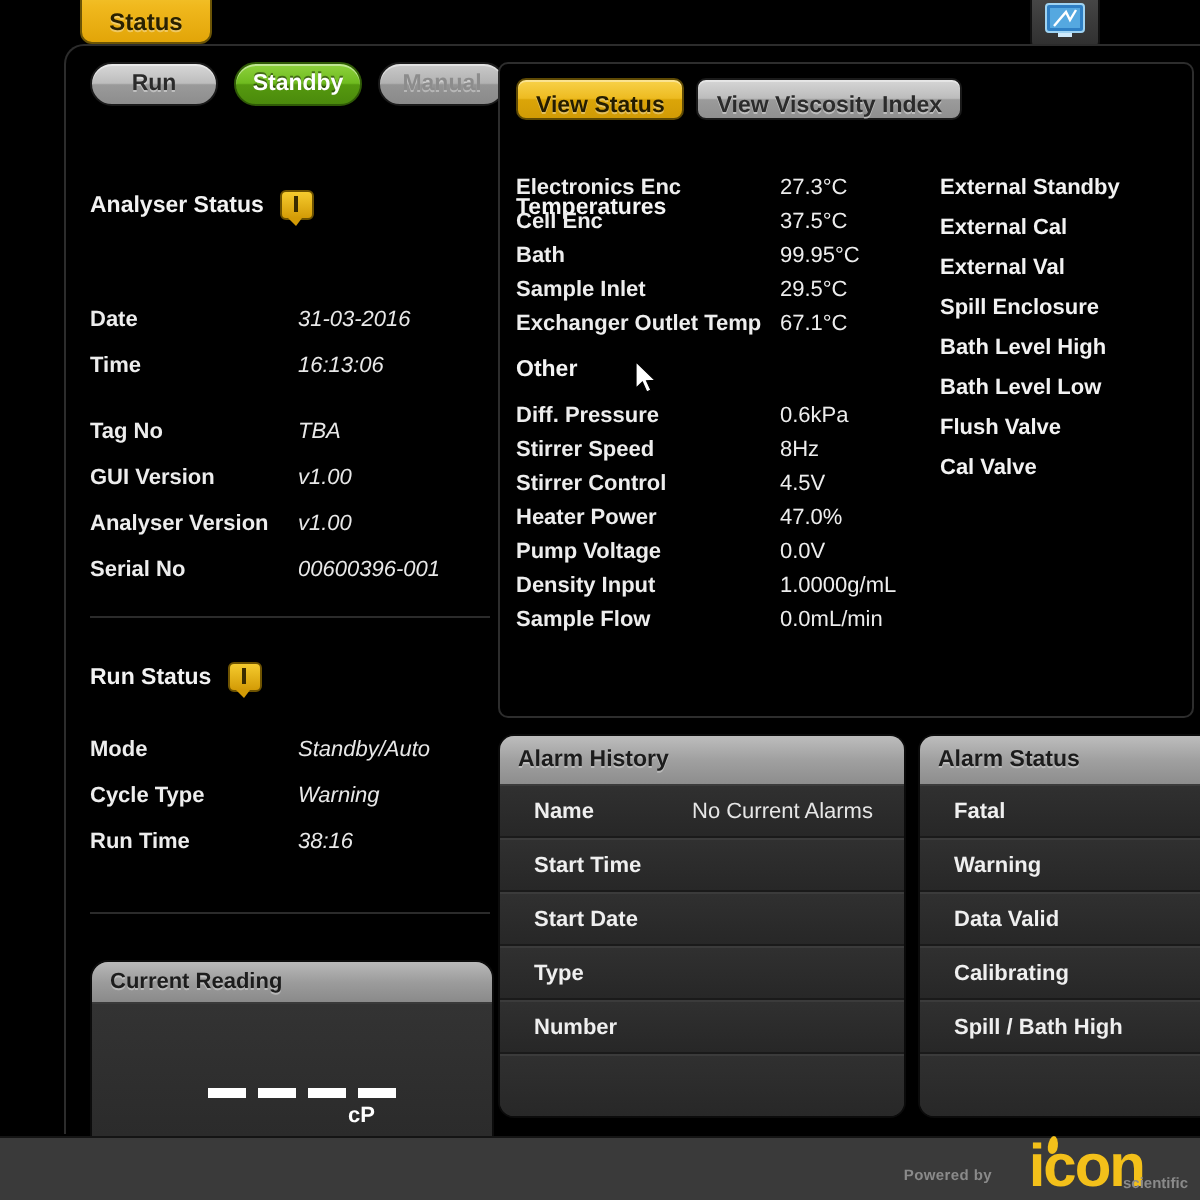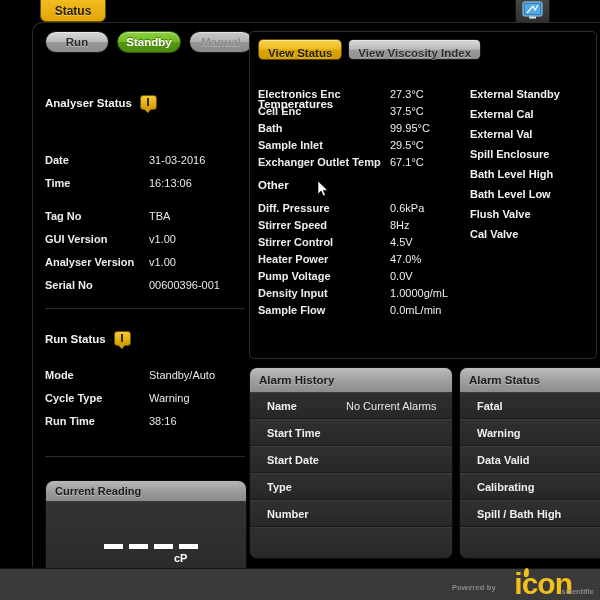--- a/index.html
+++ b/index.html
@@ -82,21 +82,21 @@
     border-left:4px solid transparent;border-right:3px solid transparent;
     border-top:4px solid #d39b06;
   }
   .info-badge i{
     position:absolute;left:6px;top:2px;width:2px;height:8px;
     background:#3a2c00;font-style:normal;
   }
 
   .kv{position:absolute;font-size:11px;color:#ededed;}
   .kv .k{position:absolute;left:0;font-weight:bold;white-space:nowrap;}
-  .kv .v{position:absolute;left:104px;color:#e8e8e8;white-space:nowrap;}
+  .kv .v{position:absolute;left:104px;color:#e8e8e8;white-space:nowrap;font-style:italic;}
 
   .divider{position:absolute;left:4px;width:200px;height:1px;background:#2b2b2b;}
 
   
   .reading-card{
     position:absolute;left:4px;top:449px;width:202px;height:97px;
     border-radius:9px;
     background:#2b2b2b;
     border:1px solid #0c0c0c;
     box-shadow:inset 0 1px 0 rgba(255,255,255,.07);

